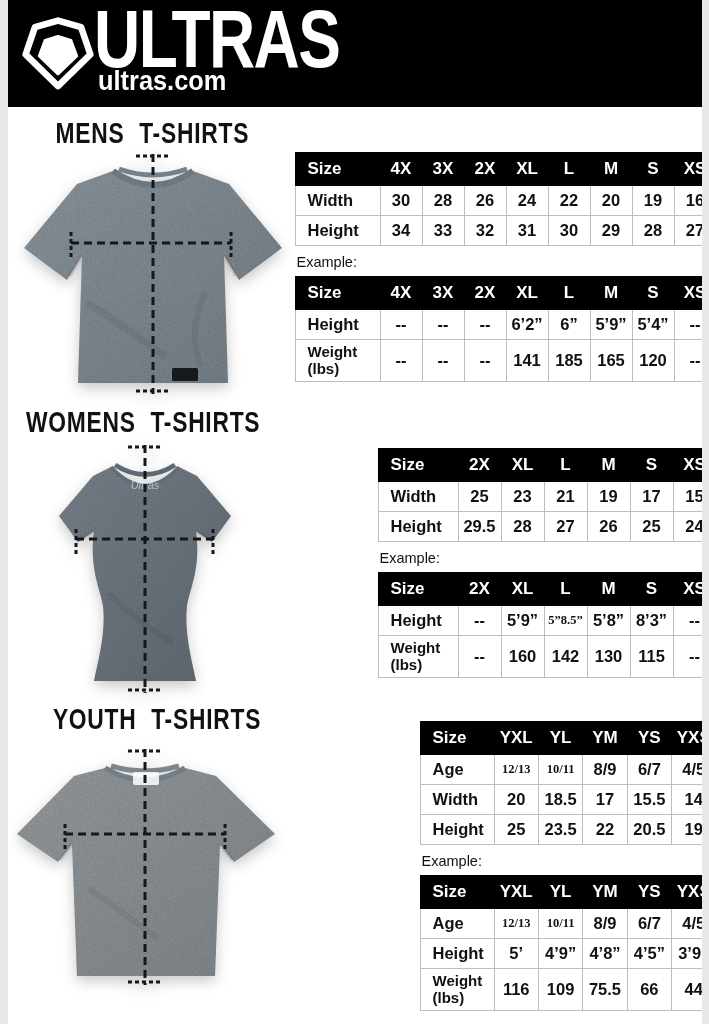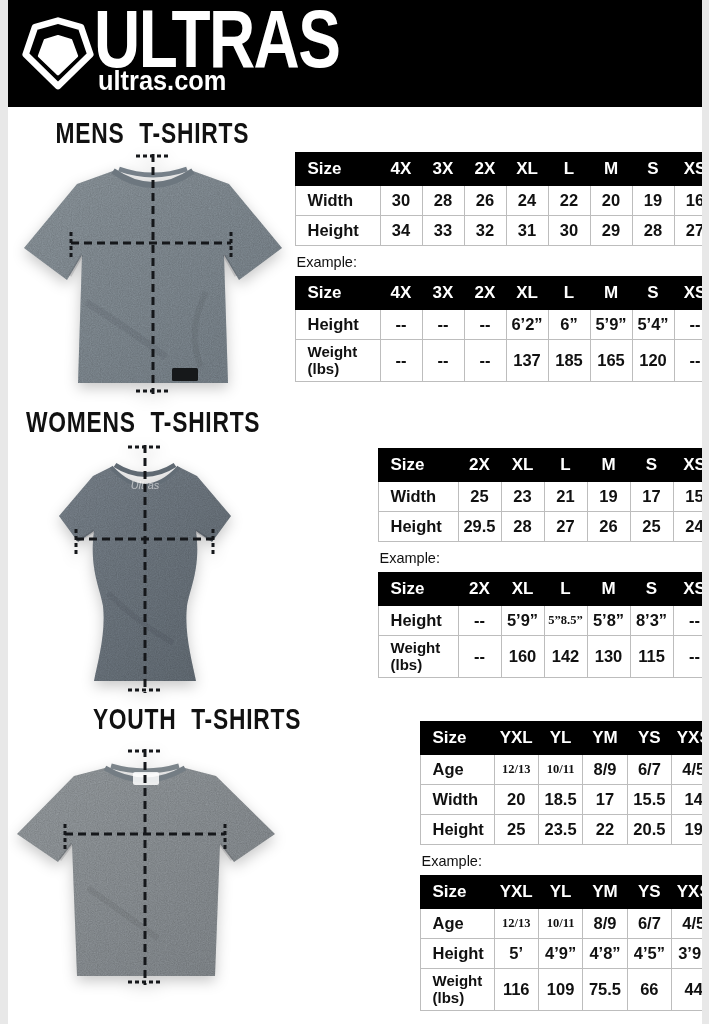--- a/index.html
+++ b/index.html
@@ -21,21 +21,21 @@
     font-size:27px;transform:scaleX(0.94);transform-origin:left top;white-space:nowrap;
   }
   
   .sec-head{
     position:absolute;left:0;width:290px;display:flex;justify-content:center;
     margin:0;font-size:30px;font-weight:bold;white-space:nowrap;
   }
   .sec-head span{display:inline-block;transform:scaleX(0.76);letter-spacing:1px;word-spacing:10px;}
   .h-mens{top:116px;text-align:center;}
   .h-womens{top:405px;justify-content:flex-end;}
-  .h-youth{top:702px;width:300px;padding-left:40px;}
+  .h-youth{top:702px;width:300px;}
   
   .fig{position:absolute;margin:0;line-height:0;}
   .fig svg{filter:drop-shadow(0 5px 7px rgba(0,0,0,0.22));}
   .fig-mens{left:8px;top:152px;}
   .fig-womens{left:15px;top:443px;}
   .fig-youth{left:5px;top:748px;}
   
   .tables{position:absolute;}
   .t-mens{left:287px;top:152px;width:422px;}
   .t-womens{left:370px;top:448px;width:339px;}
@@ -270,21 +270,21 @@
               <td>5’9”</td>
               <td>5’4”</td>
               <td>--</td>
             </tr>
             <tr>
               <th class="row-label two-line">Weight
 (lbs)</th>
               <td>--</td>
               <td>--</td>
               <td>--</td>
-              <td>137</td>
+              <td>141</td>
               <td>185</td>
               <td>165</td>
               <td>120</td>
               <td>--</td>
             </tr>
           </tbody>
         </table>
       </div>
   </div>
 

